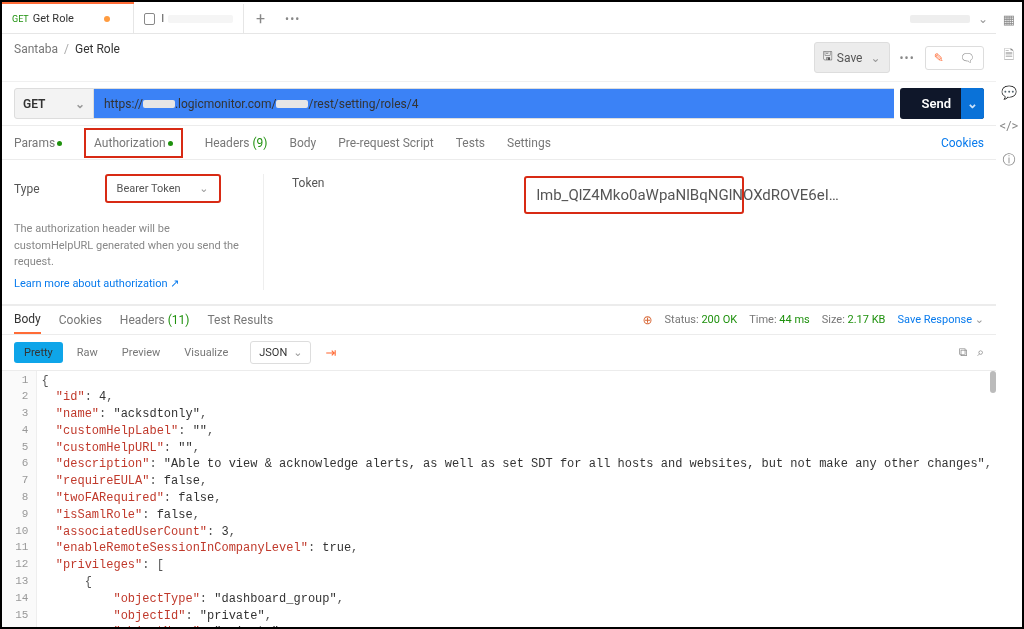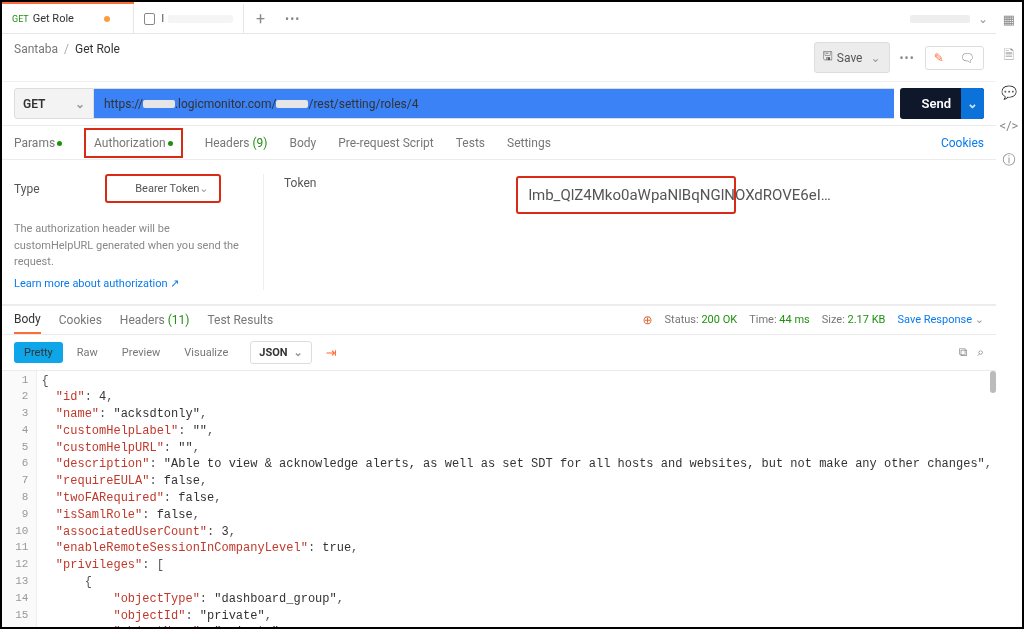--- a/index.html
+++ b/index.html
@@ -88,29 +88,29 @@
     display: flex; gap: 22px; padding: 0 12px; align-items: center;
     border-bottom: 1px solid #ececec; height: 34px;
   }
   .req-tab { color: #777; font-size: 12px; cursor: pointer; position: relative; }
   .req-tab .green-dot { width:5px; height:5px; background:#1f910e; border-radius:50%; display:inline-block; margin-left:2px; vertical-align: middle;}
   .req-tab.highlighted { border: 2px solid #d82a14; padding: 6px 8px; margin: -2px 0; }
   .cookies-link { margin-left: auto; color: #097bed; cursor: pointer; }
 
   .auth-panel {
     display: flex; padding: 14px 12px; border-bottom: 1px solid #ececec;
-    gap: 20px;
+    gap: 28px;
     min-height: 130px;
   }
   .auth-left { width: 250px; border-right: 1px solid #eee; padding-right: 12px;}
   .auth-row1 { display: flex; align-items: center; gap: 65px; }
   .type-label { color: #555; font-size: 12px; }
   .type-select {
     border: 1px solid #ccc; border-radius: 3px; padding: 6px 10px;
-    display: flex; align-items: center; justify-content: flex-end;
+    display: flex; align-items: center; justify-content: space-between;
     width: 116px; font-size: 11px; cursor: pointer; color: #555;
   }
   .red-box { border: 2px solid #d82a14 !important; }
   .auth-help { color: #888; font-size: 11px; margin-top: 18px; line-height: 1.5; }
   .auth-link { color: #097bed; font-size: 11px; margin-top: 6px; display: inline-block; cursor: pointer; }
   .auth-right { flex: 1; display: flex; align-items: flex-start; gap: 200px; padding-top: 2px;}
   .token-label { color: #555; font-size: 12px; }
   .token-input {
     border: 1px solid #ccc; border-radius: 3px; padding: 8px 10px;
     width: 220px; font-size: 15px; color: #555;
@@ -129,21 +129,21 @@
   .save-resp { color: #097bed; cursor: pointer; }
 
   .resp-toolbar {
     display: flex; align-items: center; padding: 6px 12px; gap: 4px;
     border-bottom: 1px solid #ececec;
   }
   .mini-tab { padding: 4px 10px; font-size: 11px; color: #777; cursor: pointer; border-radius: 3px;}
   .mini-tab.active { background: #0ea5e9; color: #333; }
   .json-select {
     border: 1px solid #ddd; border-radius: 3px; padding: 4px 8px;
-    font-size: 11px; display: flex; align-items: center; gap: 6px; cursor: pointer; margin-left: 8px; font-weight: bold;
+    font-size: 11px; display: flex; align-items: center; gap: 6px; cursor: pointer; margin-left: 8px;
   }
   .wrap-icon { margin-left: 10px; color: #ff6c37; font-size: 13px; cursor:pointer;}
   .resp-icons-right { margin-left: auto; display: flex; gap: 10px; color: #888;}
   .resp-icons-right span { cursor: pointer; }
 
   .code-area {
     font-family: "SFMono-Regular", Consolas, "Courier New", monospace;
     font-size: 12px; display: flex; height: 268px; overflow: hidden;
   }
   .gutter {

